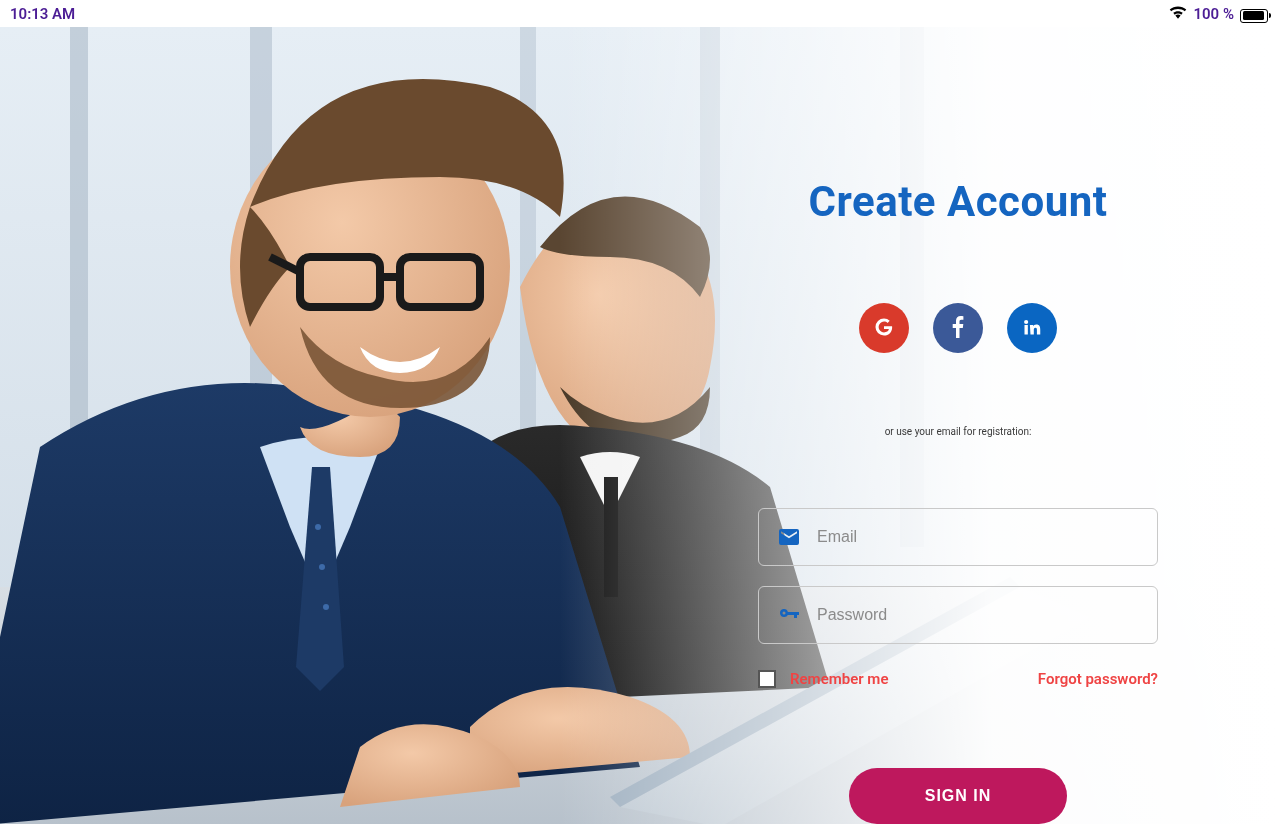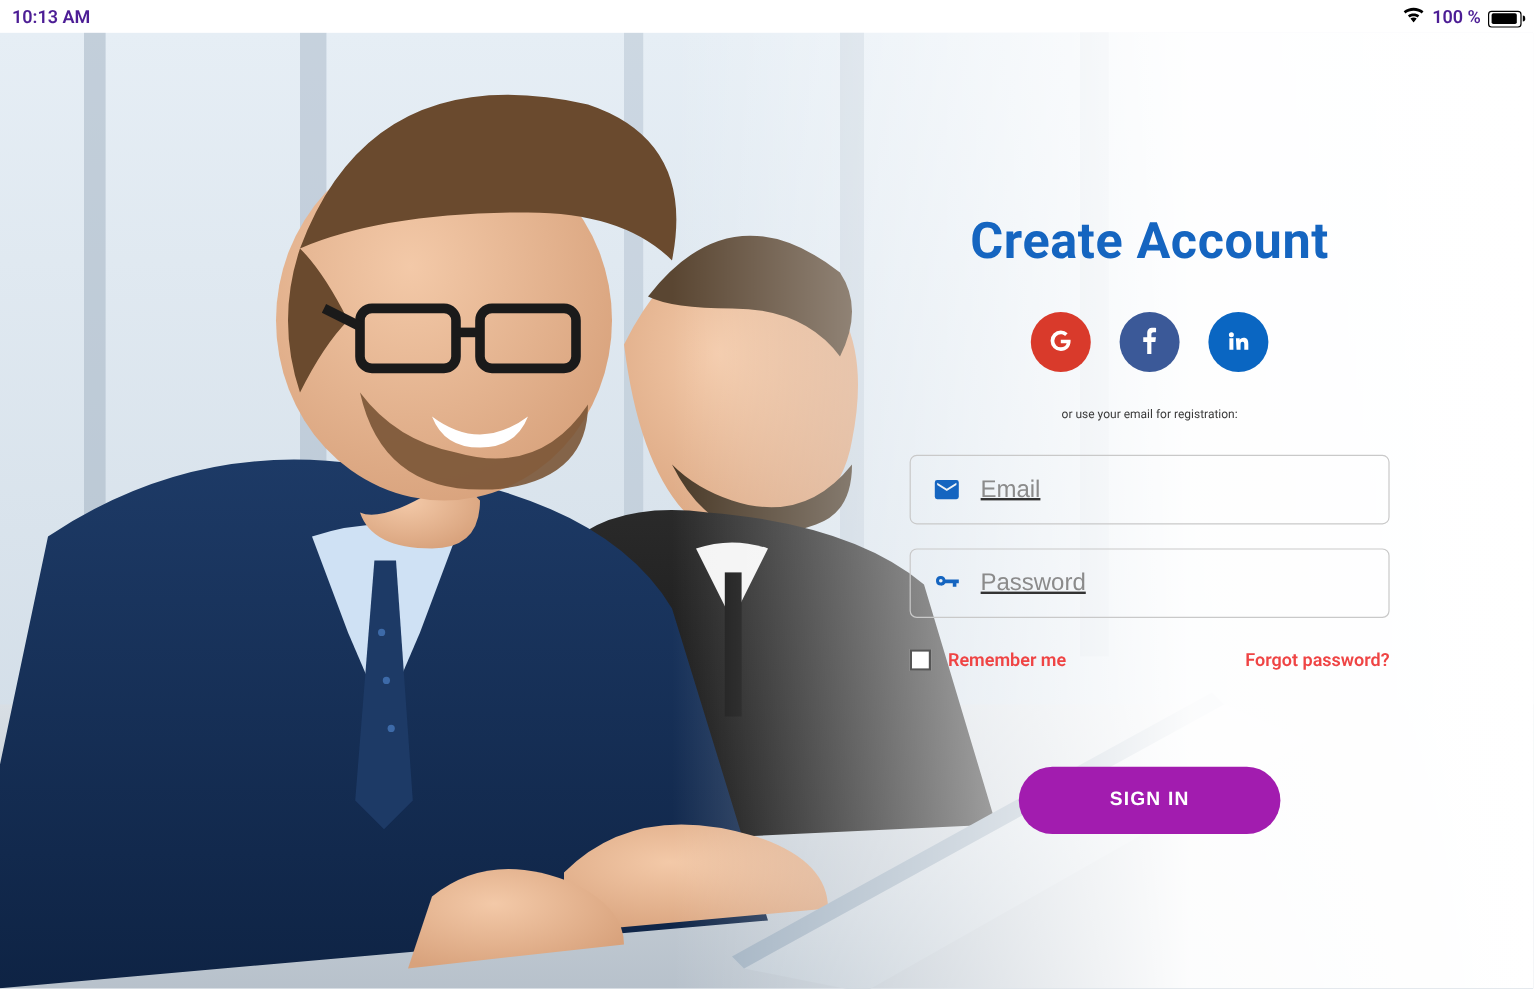--- a/index.html
+++ b/index.html
@@ -37,20 +37,21 @@
   .panel {
     position: absolute;
     right: 0;
     top: 0;
     width: 640px;
     height: 100%;
     display: flex;
     flex-direction: column;
     align-items: center;
     padding-top: 150px;
+    justify-content: space-between;
   }
   .panel h1 {
     font-size: 42px;
     font-weight: 700;
     color: #1565c0;
     letter-spacing: 0.5px;
   }
   .socials {
     display: flex;
     gap: 24px;
@@ -82,42 +83,42 @@
     align-items: center;
     gap: 16px;
     border: 1px solid #c9c9c9;
     border-radius: 6px;
     padding: 16px 18px;
     background: rgba(255,255,255,0.0);
   }
   .field .icon { width: 24px; height: 24px; display:flex; align-items:center; justify-content:center; color:#1565c0; }
   .field input {
     border: none; outline: none; background: transparent;
-    font-size: 20px; color: #333; flex: 1; text-decoration: underline;
+    font-size: 16px; color: #333; flex: 1;
   }
   .field input::placeholder { color: #8b8b8b; font-weight: 500; }
   .row {
     display: flex; align-items: center; justify-content: space-between;
     margin-top: 6px;
     font-size: 15px;
     color: #ef4444;
     font-weight: 600;
   }
   .remember { display: flex; align-items: center; gap: 14px; }
   .checkbox {
     width: 18px; height: 18px; border: 2px solid #555; background: #fff; cursor: pointer;
   }
   .forgot { cursor: pointer; margin-left: 24px; }
   .signin-btn {
     margin-top: 60px;
     align-self: center;
     width: 218px;
     height: 56px;
     border-radius: 30px;
-    background: #a21caf;
+    background: #be185d;
     border: none;
     color: #fff;
     font-size: 16px;
     font-weight: 700;
     letter-spacing: 1px;
     cursor: pointer;
   }
 </style>
 </head>
 <body>

